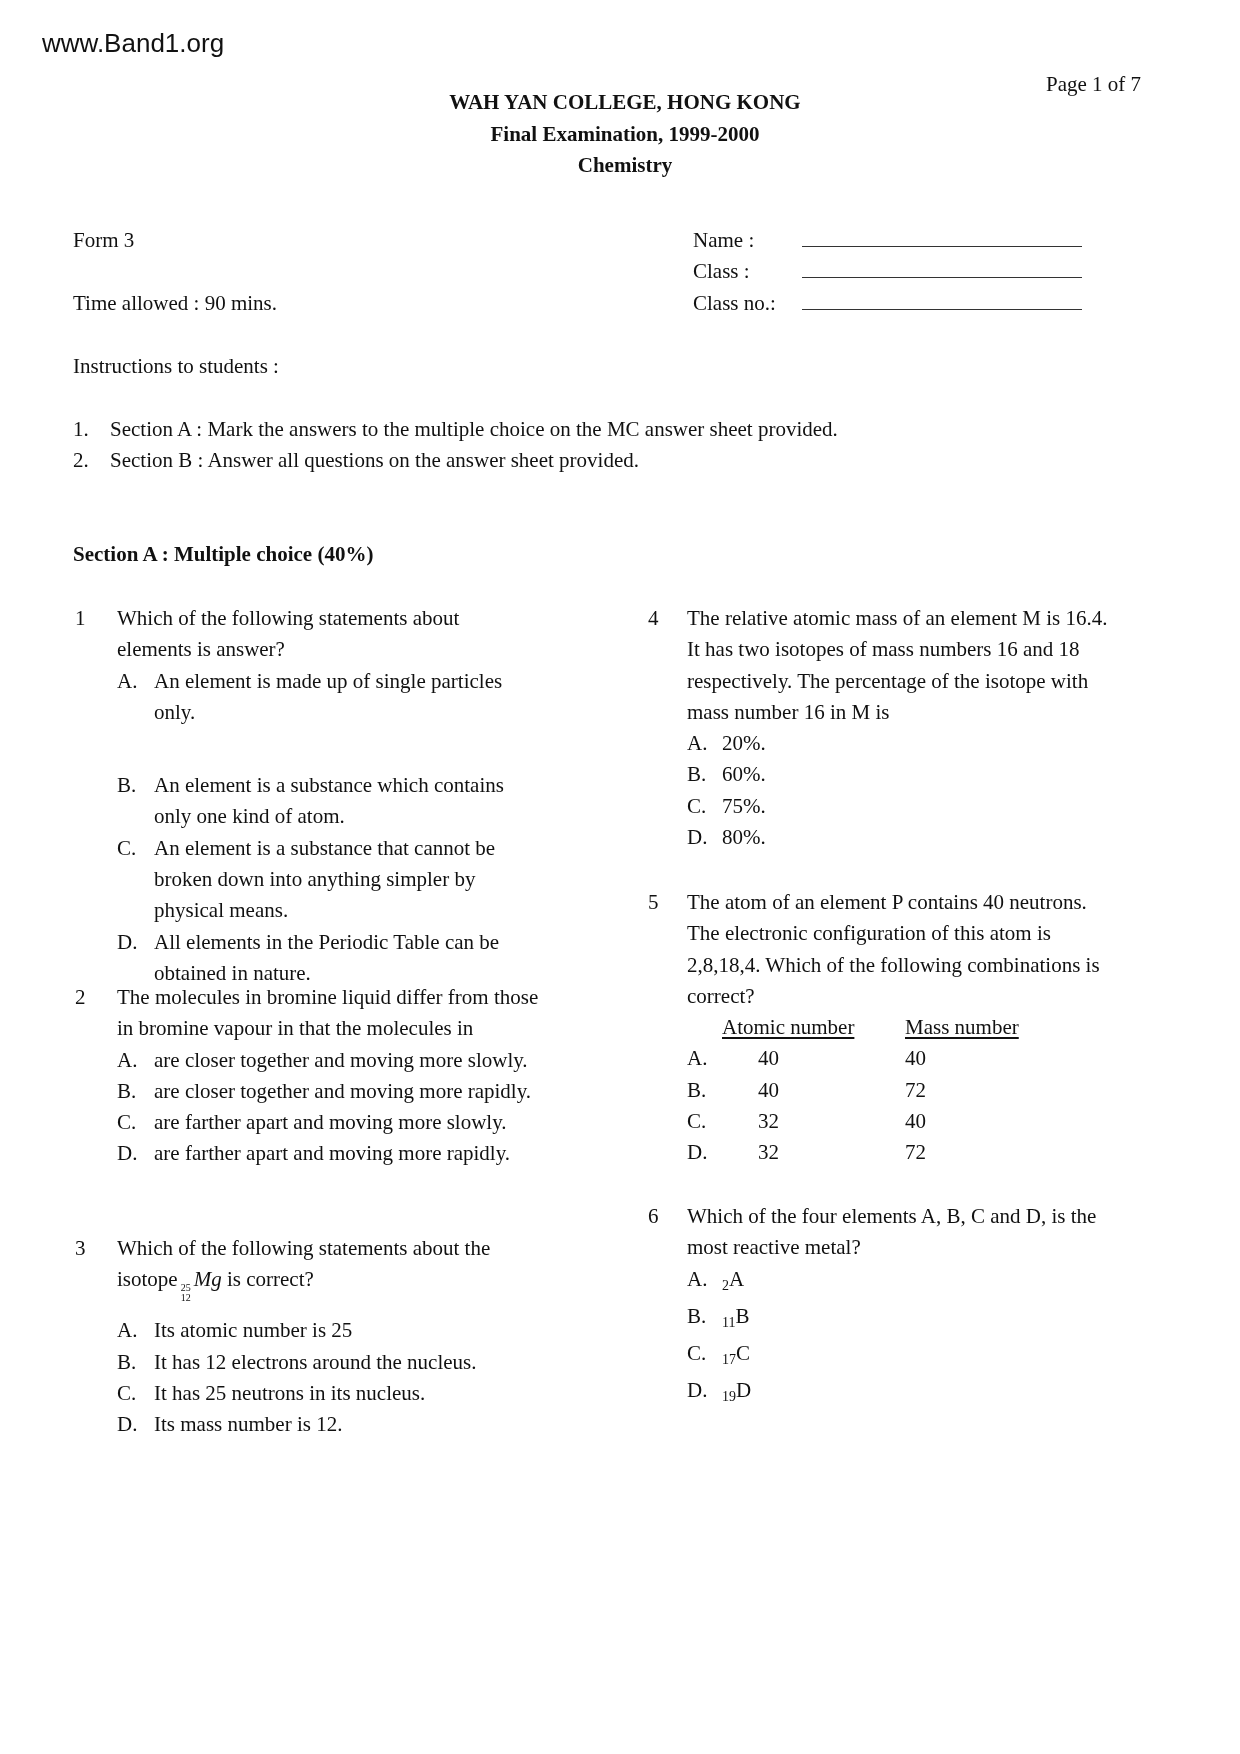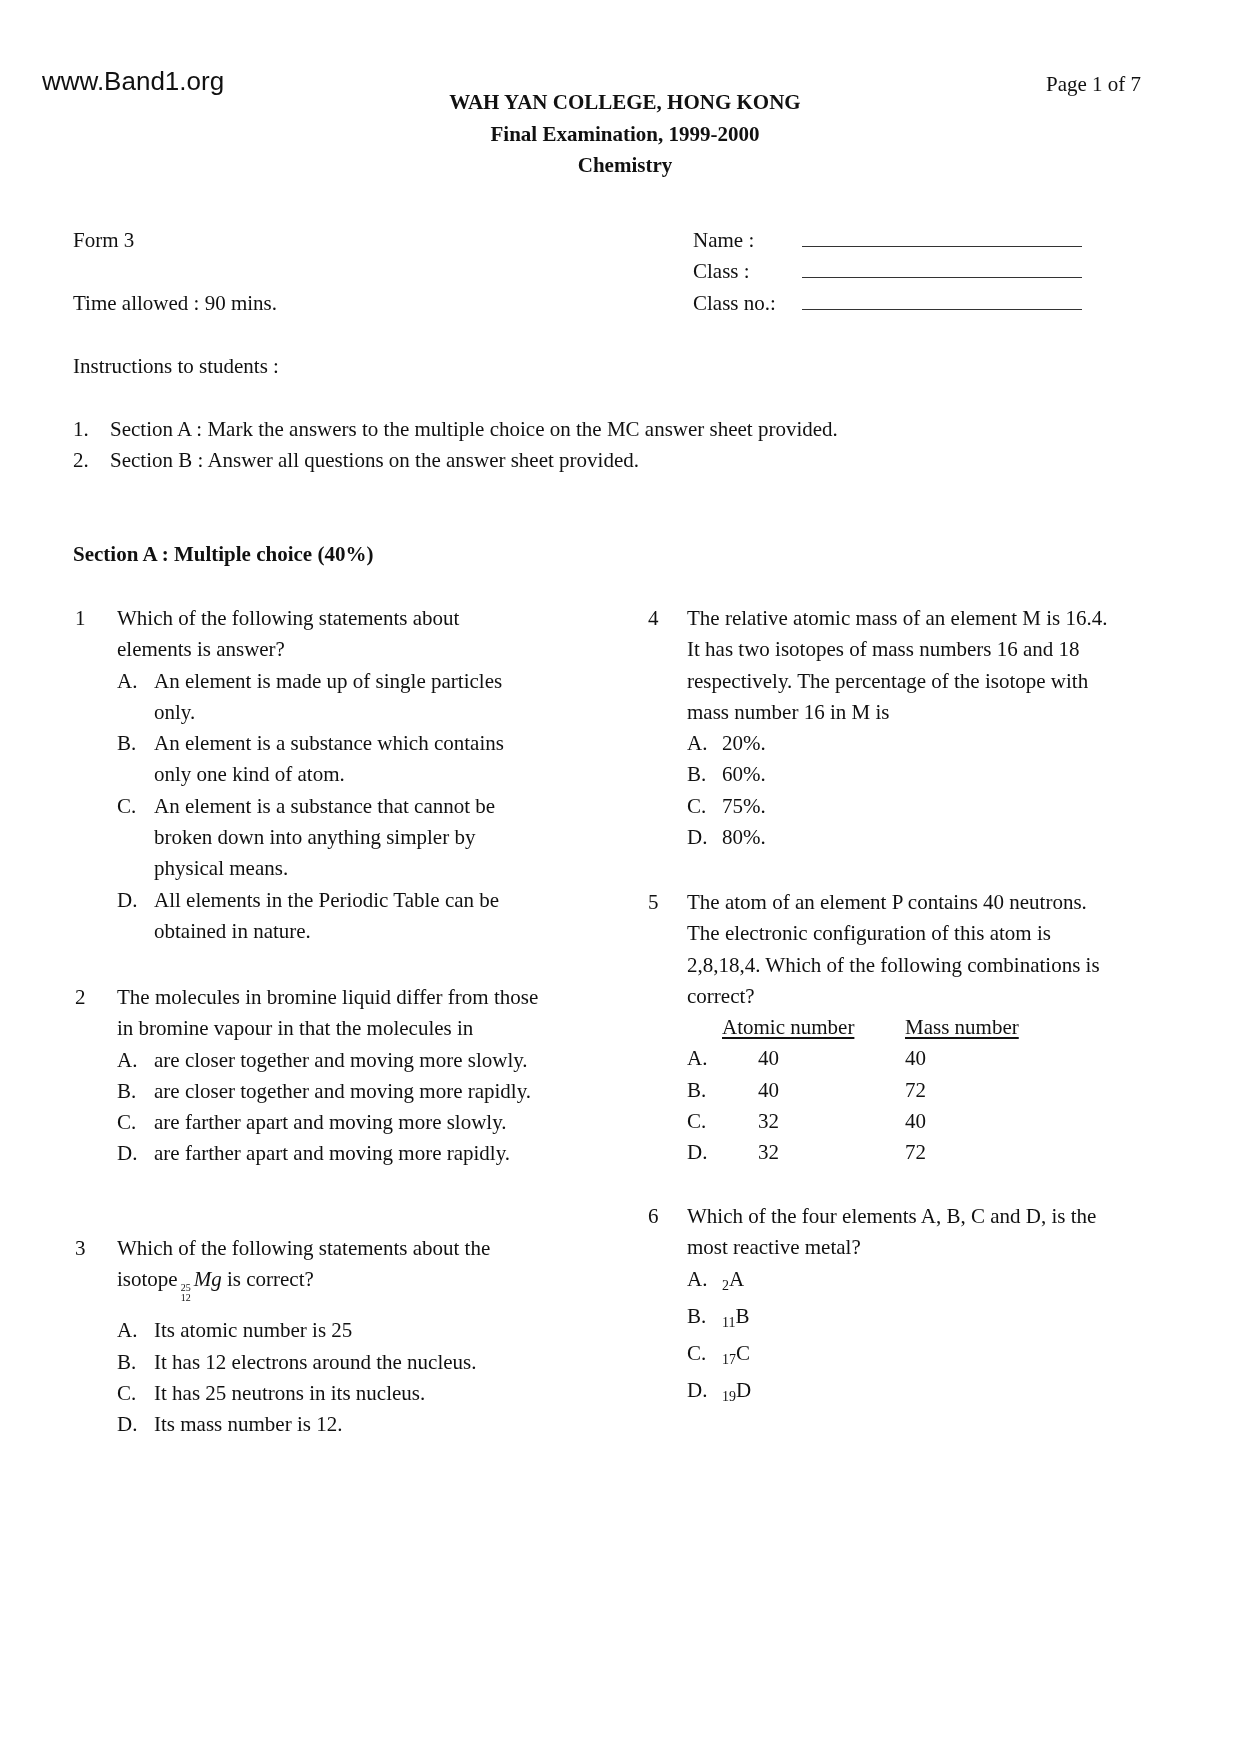--- a/index.html
+++ b/index.html
@@ -5,21 +5,21 @@
     html, body { margin: 0; padding: 0; background: #ffffff; }
     body {
       width: 1240px; height: 1754px; position: relative; overflow: hidden;
       font-family: "Liberation Serif", "DejaVu Serif", serif;
       color: #111111;
     }
     .abs { position: absolute; white-space: nowrap; }
     .watermark {
       left: 42px; top: 28px;
       font-family: "Liberation Sans", "DejaVu Sans", sans-serif;
-      font-size: 26px; color: #111; margin-top: 38px;
+      font-size: 26px; color: #111;
     }
     .pageno { left: 1046px; top: 72px; font-size: 21px; }
     .hdr { left: 0; width: 1250px; text-align: center; font-weight: bold; font-size: 21px; }
     .t { font-size: 21px; line-height: 31.3px; }
     .blank { display: inline-block; width: 280px; border-bottom: 1.5px solid #333; height: 1px; vertical-align: baseline; }
     .field-row { height: 31.3px; }
     .field-label { display: inline-block; width: 109px; }
     .q { position: absolute; font-size: 21px; line-height: 31.3px; }
     .qnum { position: absolute; left: 0; top: 0; }
     .qbody { position: absolute; top: 0; }
@@ -74,21 +74,21 @@
     <div class="line">elements is answer?</div>
     <div class="opt">
       <span class="lab">A.</span>
       <div style="padding-left:37px;">
         <div class="line">An element is made up of single particles</div>
         <div class="line">only.</div>
       </div>
     </div>
     <div class="opt">
       <span class="lab">B.</span>
-      <div style="padding-left:37px;">
+      <div style="padding-left:37px;margin-top:42px;">
         <div class="line">An element is a substance which contains</div>
         <div class="line">only one kind of atom.</div>
       </div>
     </div>
     <div class="opt">
       <span class="lab">C.</span>
       <div style="padding-left:37px;">
         <div class="line">An element is a substance that cannot be</div>
         <div class="line">broken down into anything simpler by</div>
         <div class="line">physical means.</div>

